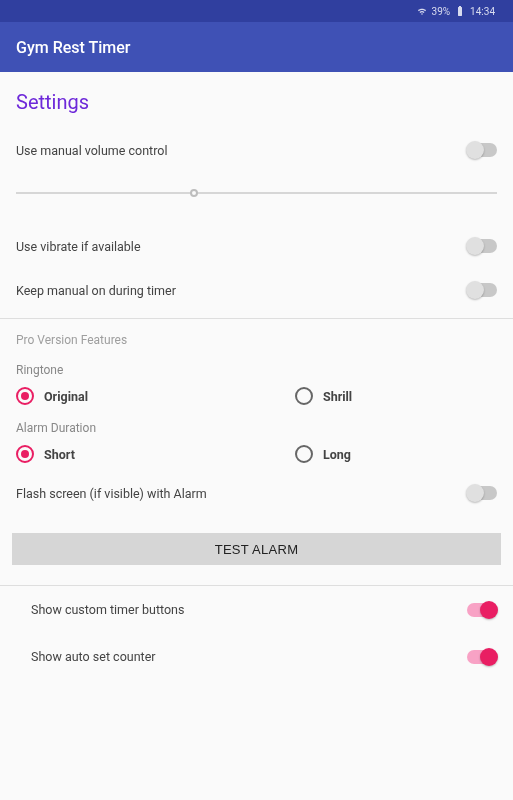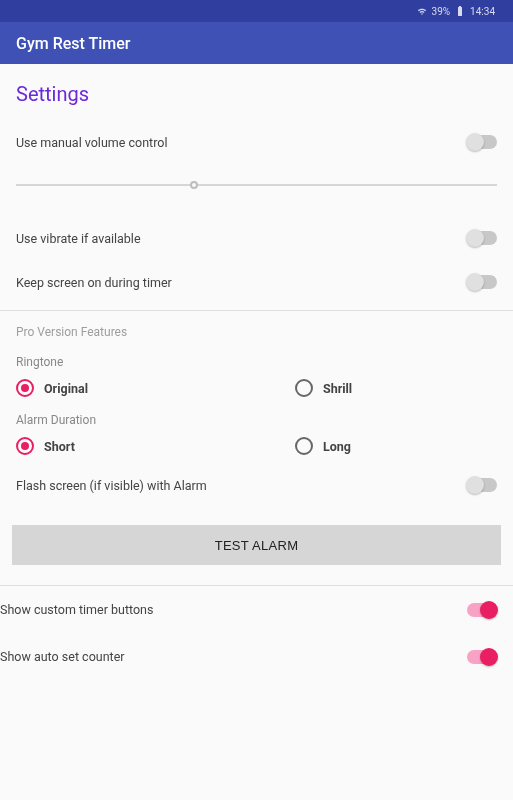--- a/index.html
+++ b/index.html
@@ -17,21 +17,21 @@
   display: flex;
   justify-content: flex-end;
   align-items: center;
   padding: 0 18px;
   gap: 4px;
   color: #d8dbef;
   font-size: 10px;
 }
 .status-bar .icon-small { width: 12px; height: 12px; }
 .app-bar {
-  height: 42px;
+  height: 50px;
   background: #3f51b5;
   display: flex;
   align-items: center;
   padding: 0 16px;
 }
 .app-title {
   color: #fff;
   font-size: 16px;
   font-weight: 500;
 }
@@ -149,29 +149,29 @@
 }
 .radio-label {
   font-size: 12.5px;
   color: #444;
 }
 .test-btn-wrap {
   padding: 18px 12px 14px 12px;
 }
 .test-btn {
   width: 100%;
-  height: 40px;
+  height: 32px;
   background: #d6d6d6;
   border: none;
   font-size: 13px;
   font-weight: 500;
   color: #222;
   letter-spacing: 0.3px;
 }
-.pro-row-pad { padding: 16px 16px 16px 0; align-items: flex-end; }
+.pro-row-pad { padding: 16px 16px 16px 31px; align-items: flex-end; }
 </style>
 </head>
 <body>
 
 <div class="status-bar">
   <svg class="icon-small" viewBox="0 0 24 24" fill="#d8dbef">
       <path d="M12 20l-2-2.5c1-1 3-1 4 0L12 20zm-5-6c2.5-2.5 7.5-2.5 10 0l-1.5 1.8c-2-1.8-5-1.8-7 0L7 14zm-3-3.5c4-4 12-4 16 0l-1.5 1.8c-3.4-3.2-9.6-3.2-13 0L4 10.5z"></path>
     </svg>
   <span>39%</span>
   <svg class="icon-small" viewBox="0 0 24 24" fill="#d8dbef">
@@ -198,21 +198,21 @@
       <div class="slider-thumb"></div>
     </div>
   </div>
 
   <div class="row">
     <span class="label">Use vibrate if available</span>
     <div class="switch"></div>
   </div>
 
   <div class="row">
-    <span class="label">Keep screen on during timer</span>
+    <span class="label">Keep manual on during timer</span>
     <div class="switch"></div>
   </div>
 
   <div class="section-divider"></div>
 
   <div class="section-header">Pro Version Features</div>
 
   <div class="sub-label">Ringtone</div>
   <div class="radio-group">
     <div class="radio-item">

